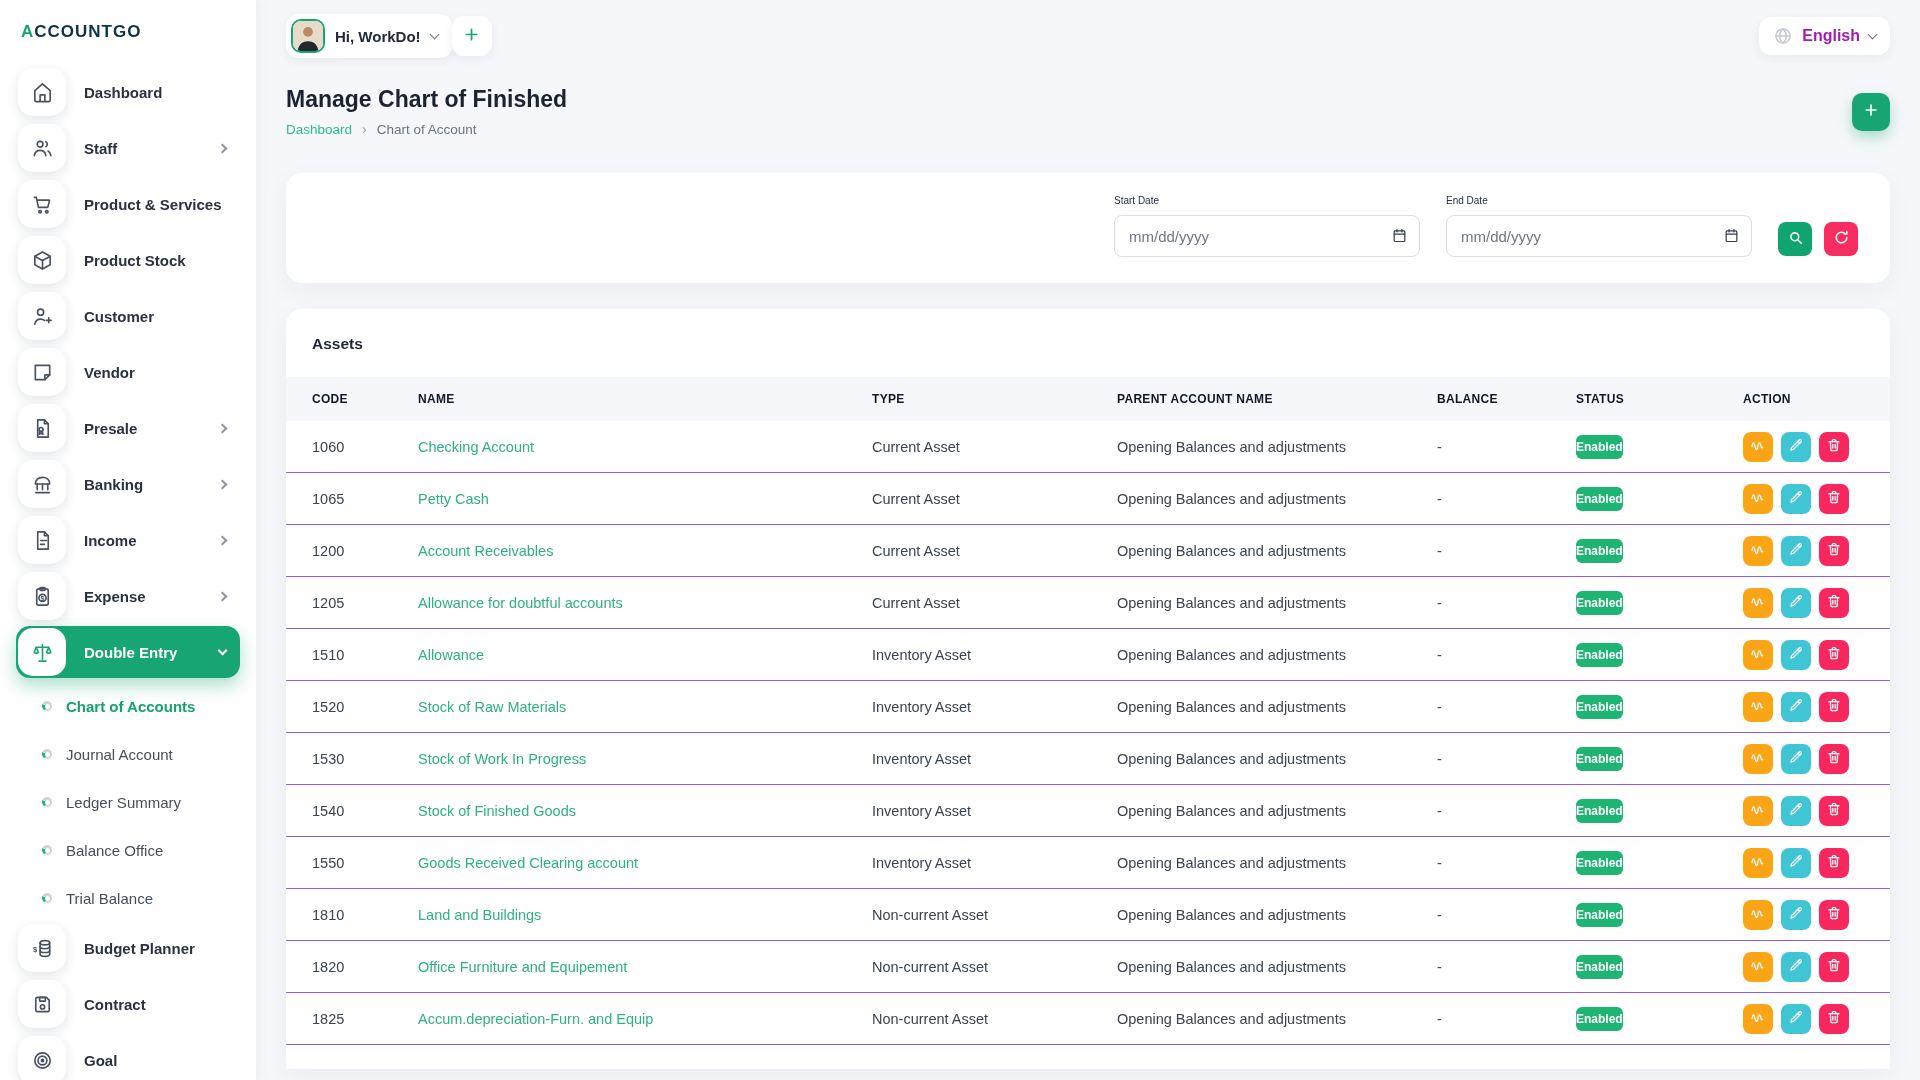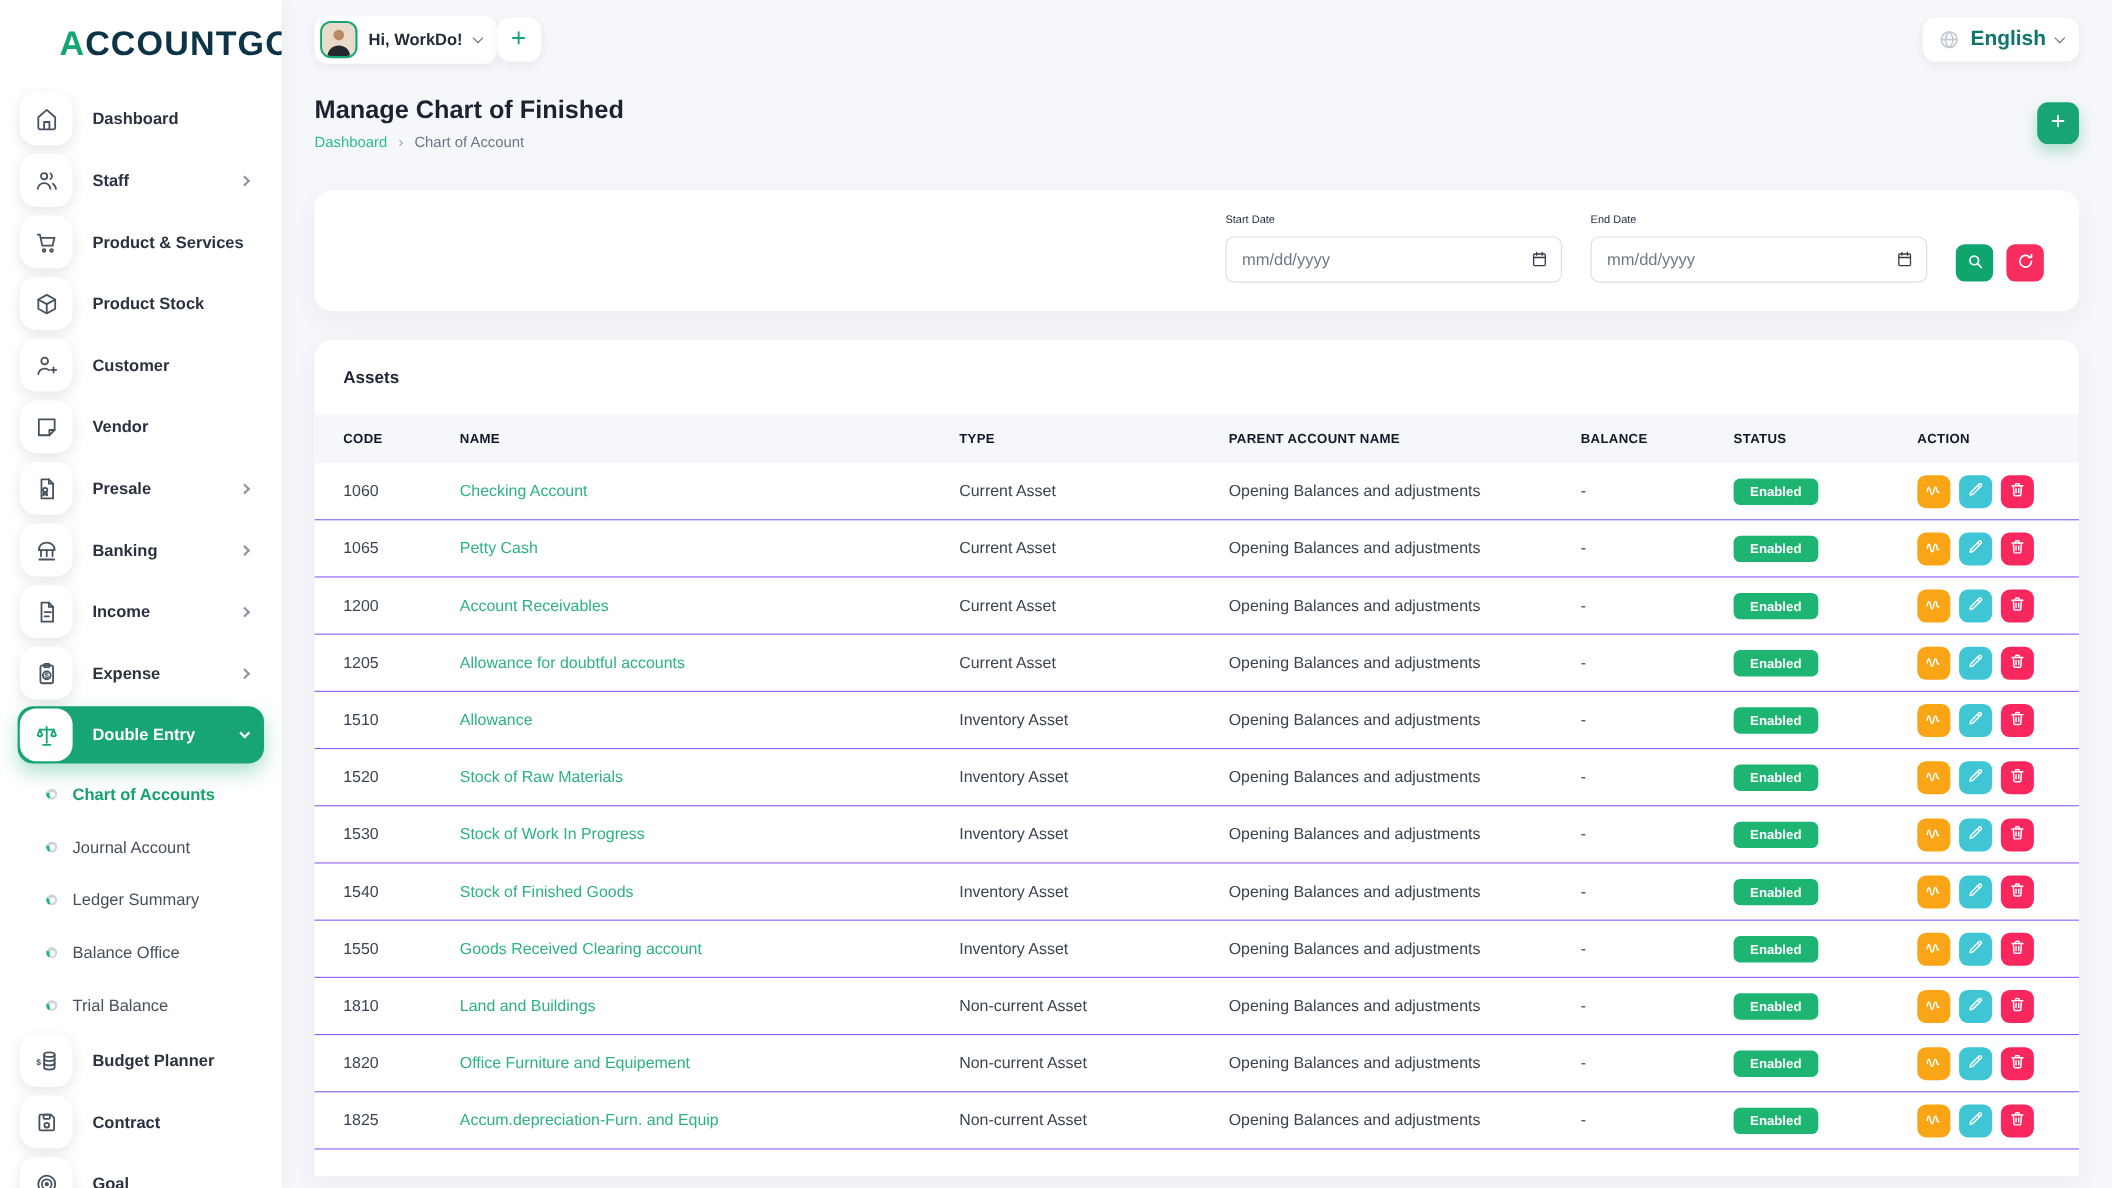--- a/index.html
+++ b/index.html
@@ -2,21 +2,21 @@
 <html><head>
 <meta charset="utf-8">
 <style>
   *{box-sizing:border-box;margin:0;padding:0}
   html,body{width:1920px;height:1080px;overflow:hidden}
   body{font-family:"Liberation Sans","DejaVu Sans",sans-serif;background:#f6f7fa;color:#2a3240}
   .app{display:flex;width:100%;height:100%}
 
   
   .sidebar{flex:0 0 256px;background:#fff;box-shadow:2px 0 14px rgba(25,40,60,.05);padding-top:22px;overflow:hidden;position:relative;z-index:2}
-  .logo{padding-left:54px;font-size:31px;font-weight:800;letter-spacing:1px;color:#0d3446;white-space:nowrap}
+  .logo{padding-left:21px;font-size:17px;font-weight:800;letter-spacing:1px;color:#0d3446;white-space:nowrap}
   .logo .logo-a{color:#17a673}
   .menu{margin-top:24px;padding:0 16px}
   .menu-item{display:flex;align-items:center;height:52px;margin-bottom:4px;border-radius:14px;cursor:pointer;padding-right:14px}
   .icon-box{width:48px;height:48px;border-radius:15px;background:#fff;box-shadow:0 4px 12px rgba(32,48,70,.12);display:flex;align-items:center;justify-content:center;color:#46525f;flex:0 0 48px;margin-left:2px}
   .icon-box svg{width:23px;height:23px}
   .mi-label{margin-left:18px;font-size:15px;font-weight:600;color:#2a3240;white-space:nowrap}
   .chev{display:none;margin-left:auto;width:7px;height:7px;border-right:2px solid #8d97a3;border-bottom:2px solid #8d97a3;transform:rotate(-45deg)}
   .chev.show{display:block}
   .chev.down{transform:rotate(45deg);margin-top:-4px}
   .menu-item.active{background:#17a673;box-shadow:0 8px 18px rgba(23,166,115,.35)}
@@ -35,21 +35,21 @@
   .user-pill{display:flex;align-items:center;gap:10px;background:#fff;border-radius:12px;padding:5px 14px 5px 5px;box-shadow:0 3px 10px rgba(32,48,70,.07);cursor:pointer}
   .avatar{width:34px;height:34px;border-radius:10px;border:2px solid #17a673;overflow:hidden;flex:0 0 34px}
   .avatar svg{display:block;width:100%;height:100%}
   .greeting{font-size:15px;font-weight:600;color:#222b38;white-space:nowrap}
   .pill-chev{width:7px;height:7px;border-right:1.8px solid #6a7482;border-bottom:1.8px solid #6a7482;transform:rotate(45deg);margin-top:-4px}
   .add-quick{width:40px;height:40px;border-radius:12px;background:#fff;box-shadow:0 3px 10px rgba(32,48,70,.07);border:none;color:#17a673;display:flex;align-items:center;justify-content:center;cursor:pointer}
   .add-quick svg{width:19px;height:19px}
   .lang-pill{margin-left:auto;display:flex;align-items:center;gap:9px;background:#fff;border-radius:12px;padding:9px 14px;box-shadow:0 3px 10px rgba(32,48,70,.07);cursor:pointer}
   .globe{color:#c3c9d2;width:20px;height:20px;display:flex}
   .globe svg{width:20px;height:20px}
-  .lang-label{color:#0f766e;font-size:19px;font-weight:600}
+  .lang-label{color:#a21caf;font-size:16px;font-weight:600}
 
   .page-head{display:flex;align-items:center;justify-content:space-between;margin-top:28px}
   .page-title{font-size:23px;font-weight:700;color:#1b2330}
   .breadcrumb{margin-top:8px;font-size:13.5px;display:flex;gap:10px;align-items:center}
   .bc-link{color:#2bbd8f;cursor:pointer;text-decoration:none}
   .bc-sep{color:#9aa2ad;font-size:14px}
   .bc-cur{color:#6b7582}
   .page-add{width:38px;height:38px;border-radius:10px;background:#17a673;border:none;color:#fff;display:flex;align-items:center;justify-content:center;cursor:pointer;box-shadow:0 6px 14px rgba(23,166,115,.35)}
   .page-add svg{width:18px;height:18px}
 
@@ -66,21 +66,21 @@
   .f-btn svg{width:17px;height:17px}
   .f-btn.green{background:#10a56f}
   .f-btn.pink{background:#f72d5f}
 
   .table-card{margin-top:26px;background:#fff;border-radius:16px 16px 0 0;box-shadow:0 8px 24px rgba(32,48,70,.05);height:760px}
   .section-title{font-size:15.5px;font-weight:700;color:#1d2635;padding:26px 26px 24px}
   .thead,.trow{display:grid;grid-template-columns:106px 454px 245px 320px 139px 167px auto;align-items:center;padding:0 24px 0 26px}
   .thead{background:#f5f7fa;height:44px;font-size:12px;font-weight:700;color:#101828;letter-spacing:.3px}
   .trow{height:52px;border-bottom:1px solid #8b5cf6;font-size:14.5px;color:#3a4350}
   .name-link{color:#2eb183;cursor:pointer;text-decoration:none}
-  .badge{display:inline-block;background:#1eb573;color:#fff;font-size:12px;font-weight:600;padding:5px 15px;border-radius:6px}
+  .badge{display:inline-block;background:#1eb573;color:#fff;font-size:12px;font-weight:600;padding:5px 0;border-radius:6px}
   .actions{display:flex;gap:8px}
   .act{width:30px;height:30px;border-radius:8px;border:none;display:flex;align-items:center;justify-content:center;color:#fff;cursor:pointer}
   .act svg{width:16px;height:16px}
   .act.orange{background:#f9a515}
   .act.cyan{background:#3fc5d4}
   .act.pink{background:#f8285f}
 </style>
 </head>
 <body>
 

